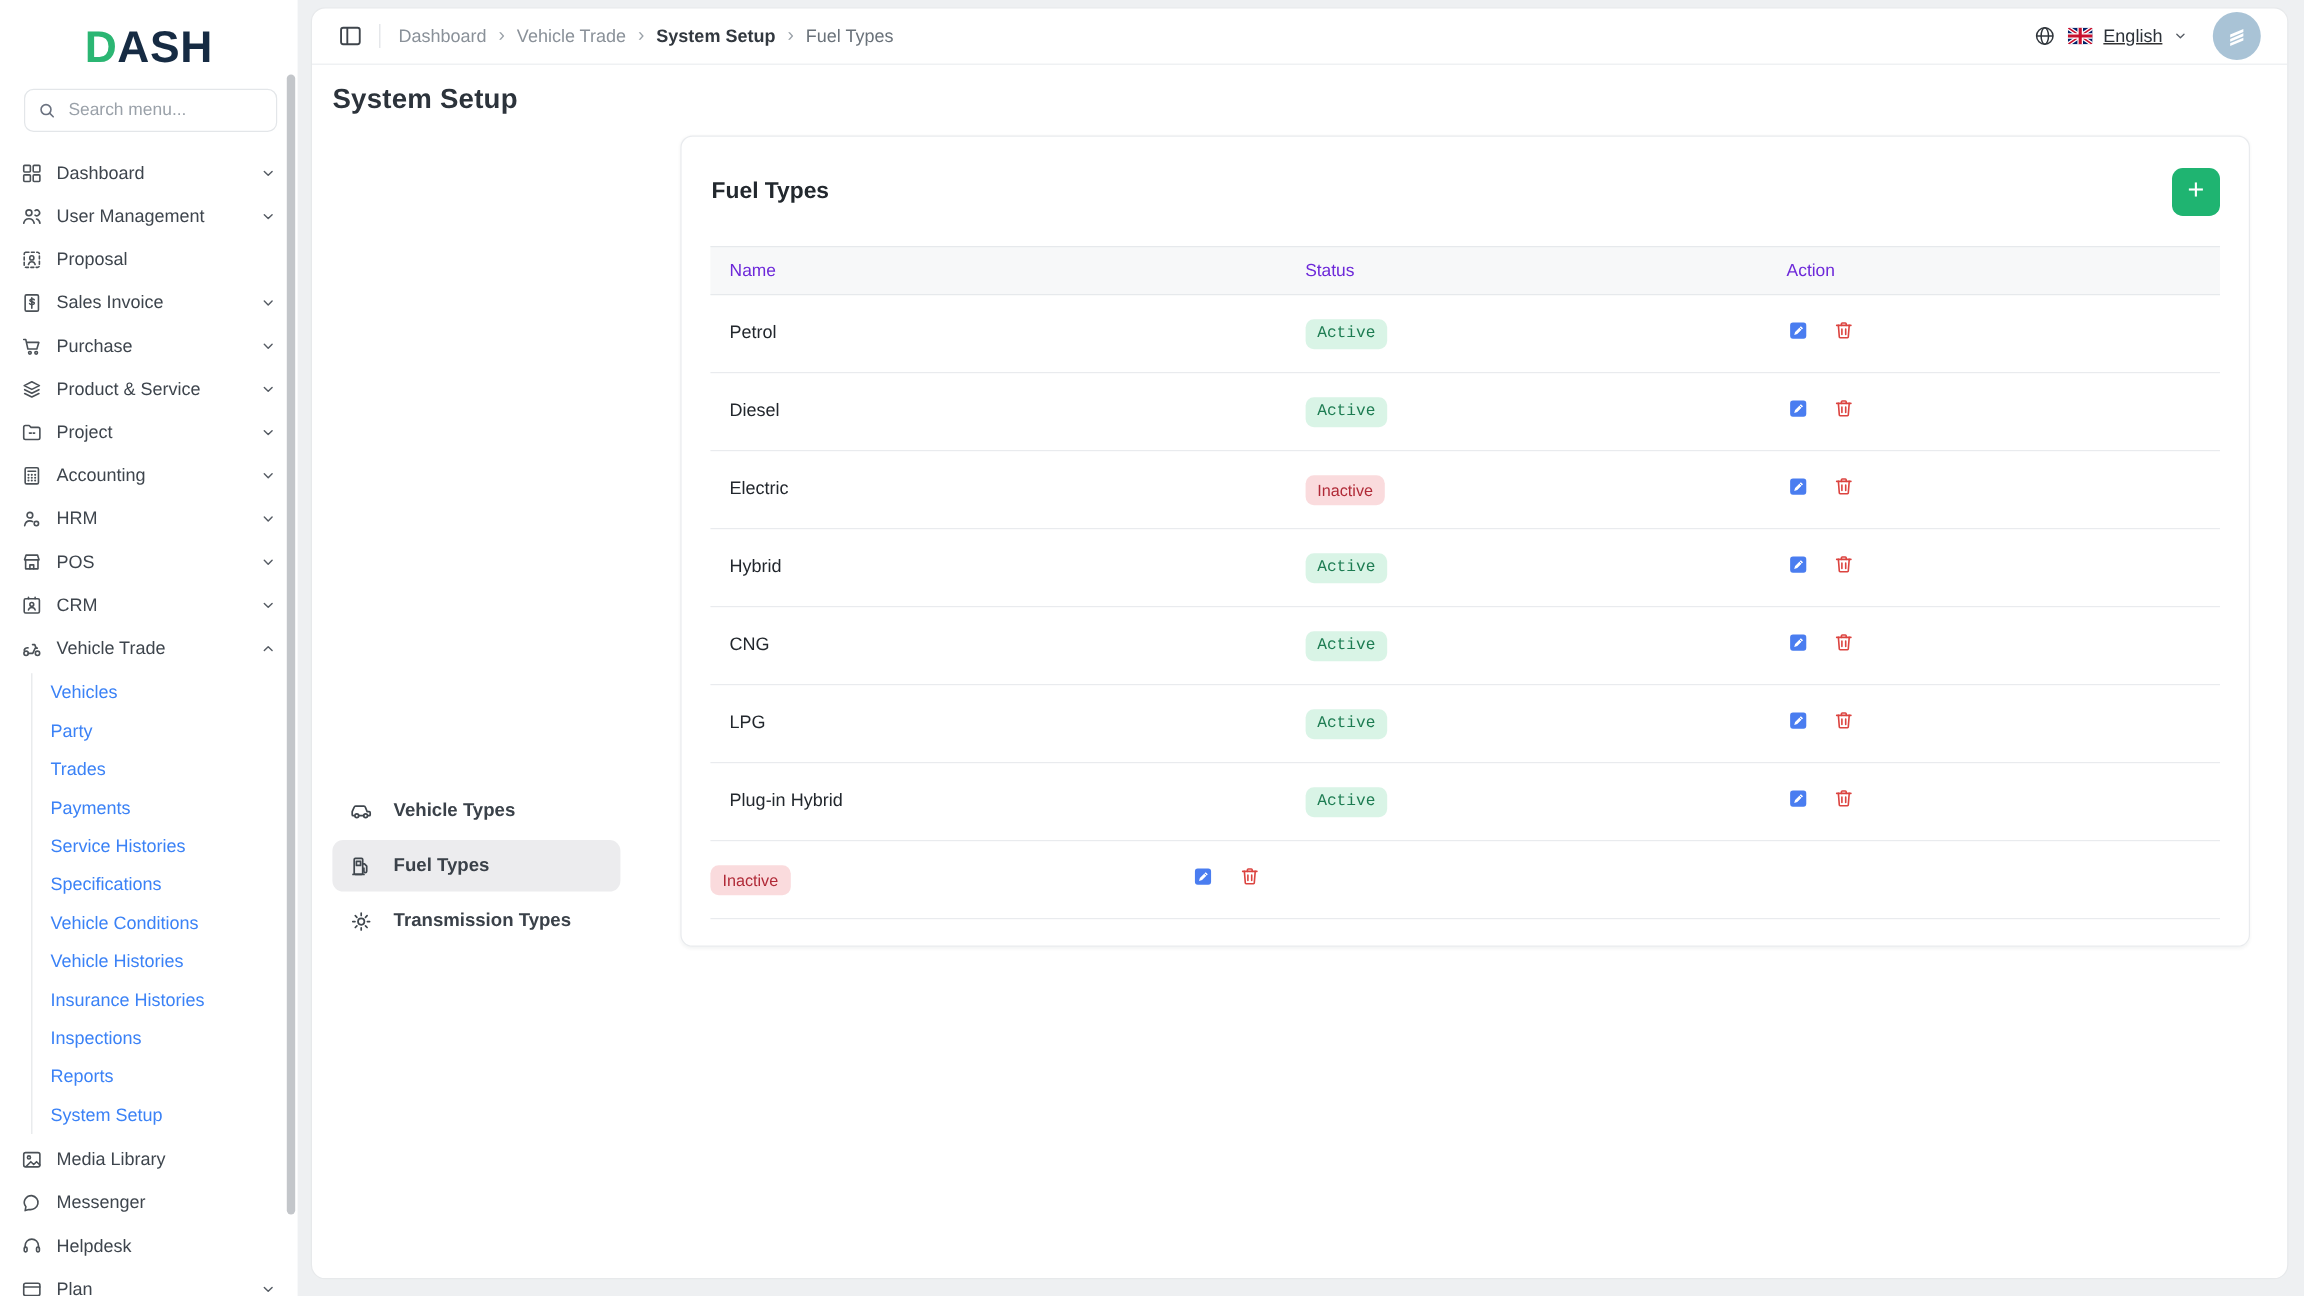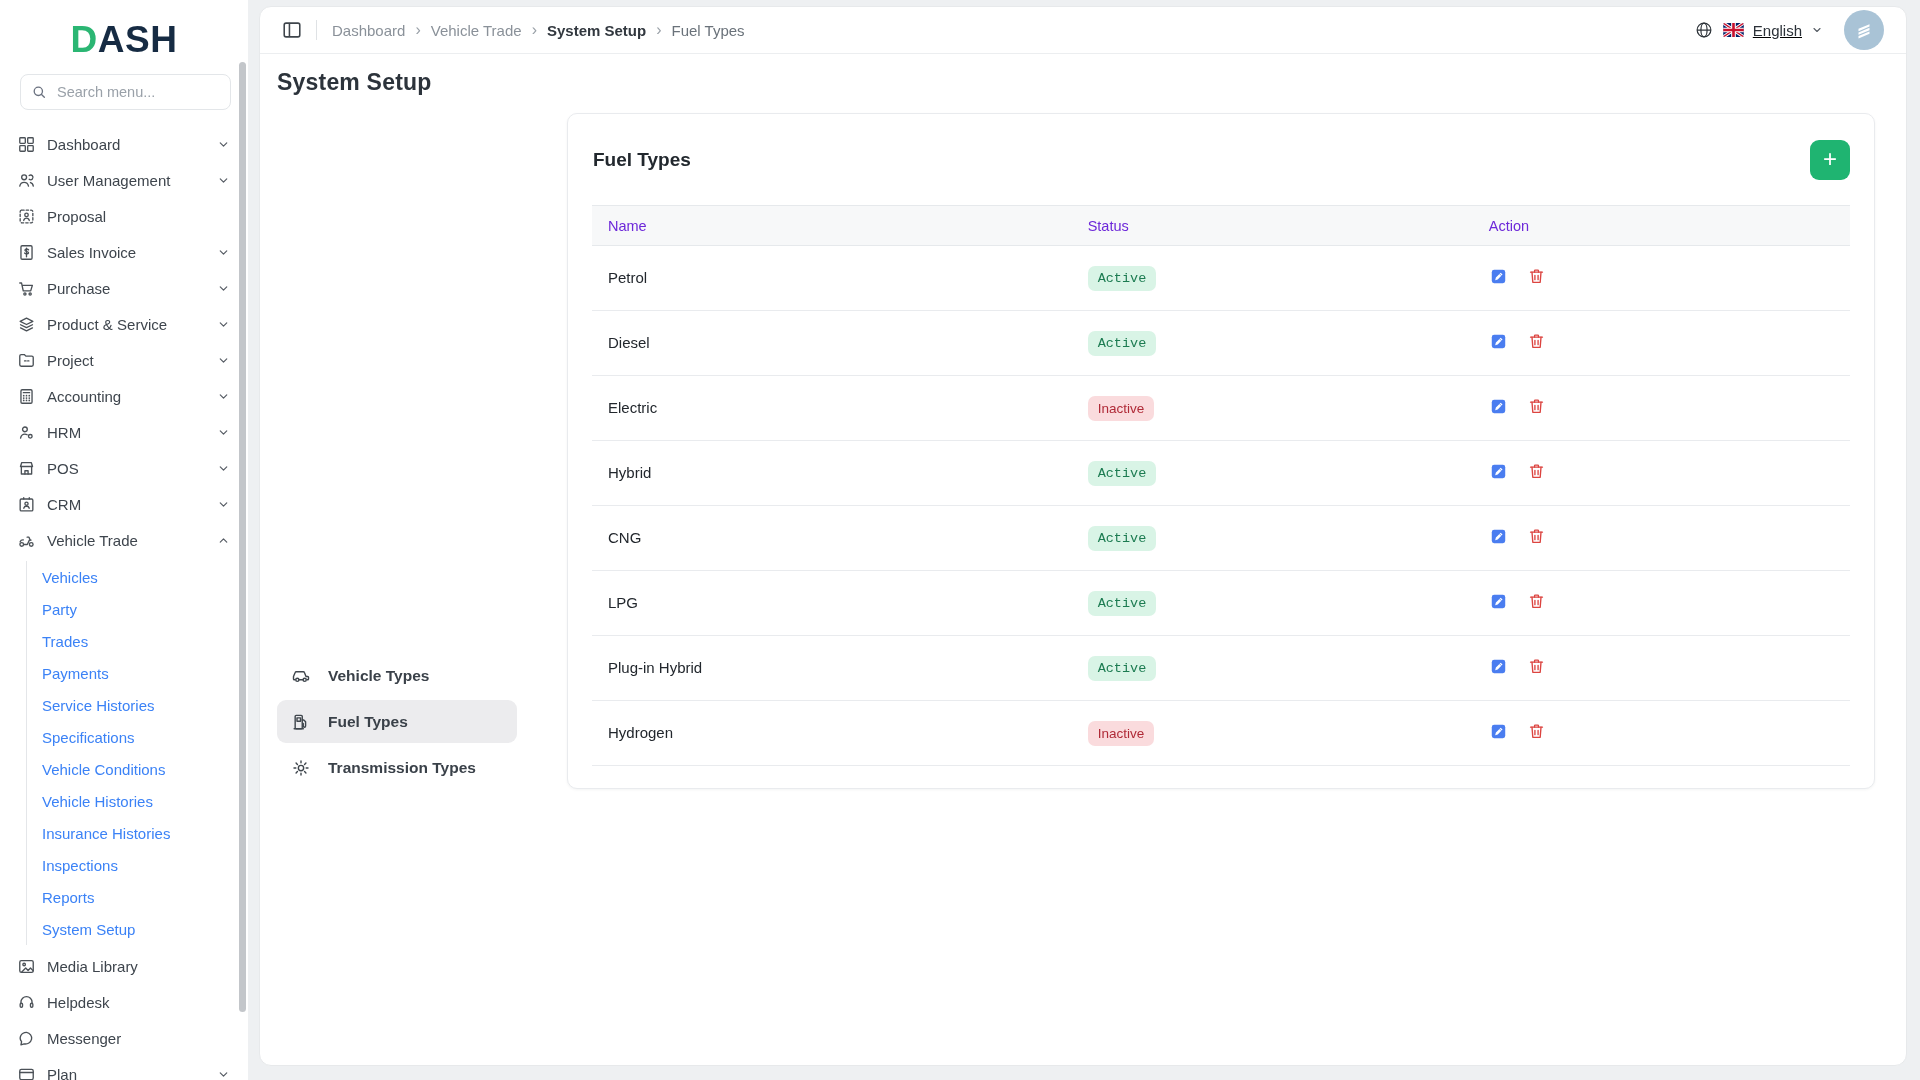--- a/index.html
+++ b/index.html
@@ -310,34 +310,34 @@
             <rect x="3.5" y="4.5" width="17" height="15" rx="2"></rect>
             <circle cx="9" cy="9.5" r="1.6"></circle>
             <path d="M6 19l5-5 3 3 3-3 3.5 3.5"></path>
           </svg>
         </span>
       <span class="mi-label">Media Library</span>
     </div>
     <div class="mi">
       <span class="mi-ic">
           <svg viewBox="0 0 24 24" fill="none" stroke="currentColor" stroke-width="1.7" stroke-linecap="round" stroke-linejoin="round">
+            <path d="M12 4.2a7.8 7.2 0 00-6.2 11.7L5 20l4-1.2A7.8 7.2 0 1012 4.2z"></path>
+          </svg>
+        </span>
+      <span class="mi-label">Messenger</span>
+    </div>
+    <div class="mi">
+      <span class="mi-ic">
+          <svg viewBox="0 0 24 24" fill="none" stroke="currentColor" stroke-width="1.7" stroke-linecap="round" stroke-linejoin="round">
             <path d="M5 13.5v-2a7 7 0 0114 0v2"></path>
             <rect x="4" y="12.8" width="3" height="5.2" rx="1.4"></rect>
             <rect x="17" y="12.8" width="3" height="5.2" rx="1.4"></rect>
           </svg>
         </span>
       <span class="mi-label">Helpdesk</span>
-    </div>
-    <div class="mi">
-      <span class="mi-ic">
-          <svg viewBox="0 0 24 24" fill="none" stroke="currentColor" stroke-width="1.7" stroke-linecap="round" stroke-linejoin="round">
-            <path d="M12 4.2a7.8 7.2 0 00-6.2 11.7L5 20l4-1.2A7.8 7.2 0 1012 4.2z"></path>
-          </svg>
-        </span>
-      <span class="mi-label">Messenger</span>
     </div>
     <div class="mi">
       <span class="mi-ic">
           <svg viewBox="0 0 24 24" fill="none" stroke="currentColor" stroke-width="1.7" stroke-linecap="round" stroke-linejoin="round">
             <rect x="3.5" y="5.5" width="17" height="13" rx="2"></rect>
             <path d="M3.5 9.5h17"></path>
           </svg>
         </span>
       <span class="mi-label">Plan</span>
       <span class="mi-chev js-chev">
@@ -600,21 +600,20 @@
                       <path d="M4.5 6.5h15"></path>
                       <path d="M9.5 6.5V4.8c0-.5.4-.8.9-.8h3.2c.5 0 .9.3.9.8v1.7"></path>
                       <path d="M6.3 6.5l1 12.3c0 .4.4.7.8.7h7.8c.4 0 .8-.3.8-.7l1-12.3"></path>
                       <path d="M10 10.5v5.5M14 10.5v5.5"></path>
                     </svg>
       </button>
     </div>
   </div>
 
   <div class="tr">
-    <div class="td c-name"><span class="cell-name">Hydrogen</span></div>
     <div class="td c-status"><span class="badge badge-inactive">Inactive</span></div>
     <div class="td c-action">
       <button class="act">
         <svg viewBox="0 0 24 24">
                       <rect x="3.5" y="3.5" width="17" height="17" rx="3" fill="#4a7df0"></rect>
                       <path d="M7.8 16.6l.9-3.2 6.1-6.1 2.3 2.3-6.1 6.1-3.2.9z" fill="#fff"></path>
                       <path d="M13.4 8.7l2.3 2.3" stroke="#4a7df0" stroke-width="1"></path>
                     </svg>
       </button>
       <button class="act">

